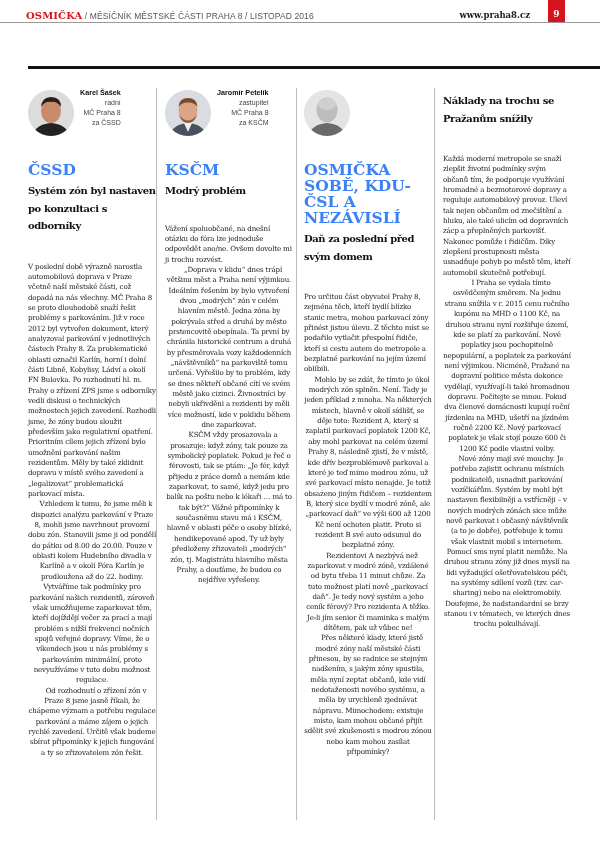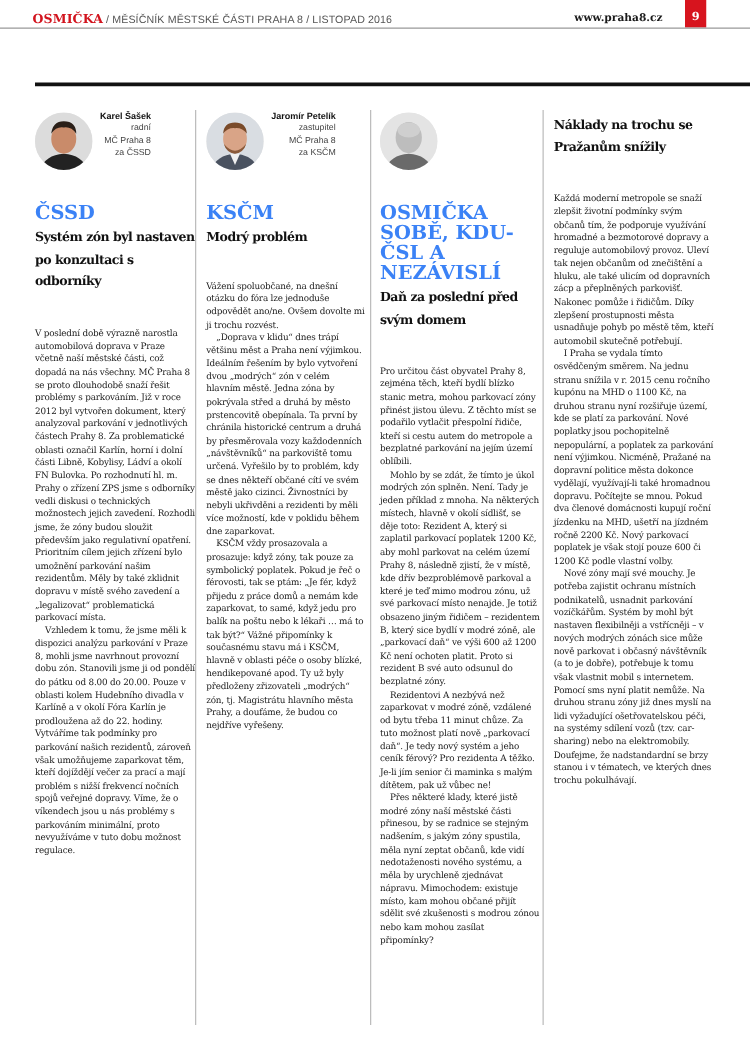--- a/index.html
+++ b/index.html
@@ -25,21 +25,21 @@
   .author { position: relative; height: 70px; text-align: right; }
   .avatar { position: absolute; left: 0; top: 2px; width: 46px; height: 46px; border-radius: 50%; overflow: hidden; background: #e9e9e9; }
   .avatar svg { width: 46px; height: 46px; display: block; }
   .author .meta { position: absolute; left: 52px; top: 0; font-family: "Liberation Sans", sans-serif; font-size: 7px; line-height: 10px; color: #444; }
   .author .meta .name { font-weight: bold; color: #111; font-size: 7.2px; }
 
   .party { font-family: "DejaVu Serif", serif; font-weight: bold; color: #3b82f6; font-size: 15.5px; line-height: 16px; margin-top: 4px; }
   .headline { font-family: "DejaVu Serif", serif; font-weight: bold; color: #111; font-size: 10px; line-height: 17.5px; margin-top: 4px; letter-spacing: -0.4px; }
   .body { margin-top: 27px; font-family: "DejaVu Serif", serif; font-size: 7.05px; line-height: 10.35px; color: #1a1a1a; text-align: left; letter-spacing: -0.15px; }
   .body p { text-indent: 0; }
-  .body p + p { text-indent: 8px; }
+  .body p + p { text-indent: 8px; text-align: center; }
   .col2 .body { margin-top: 24px; }
 </style>
 </head>
 <body>
 
 <div class="topbar">
   <div class="crumb"><span class="brand">OSMIČKA</span><span> / MĚSÍČNÍK MĚSTSKÉ ČÁSTI PRAHA 8 / LISTOPAD 2016</span></div>
   <div class="url">www.praha8.cz</div>
   <div class="pagenum">9</div>
   <div class="rule"></div>
@@ -66,20 +66,21 @@
       <div>radní</div>
       <div>MČ Praha 8</div>
       <div>za ČSSD</div>
     </div>
   </div>
   <div class="party">ČSSD</div>
   <div class="headline">Systém zón byl nastaven po konzultaci s odborníky</div>
   <div class="body">
     <p>V poslední době výrazně narostla automobilová doprava v Praze včetně naší městské části, což dopadá na nás všechny. MČ Praha 8 se proto dlouhodobě snaží řešit problémy s parkováním. Již v roce 2012 byl vytvořen dokument, který analyzoval parkování v jednotlivých částech Prahy 8. Za problematické oblasti označil Karlín, horní i dolní části Libně, Kobylisy, Ládví a okolí FN Bulovka. Po rozhodnutí hl. m. Prahy o zřízení ZPS jsme s odborníky vedli diskusi o technických možnostech jejich zavedení. Rozhodli jsme, že zóny budou sloužit především jako regulativní opatření. Prioritním cílem jejich zřízení bylo umožnění parkování našim rezidentům. Měly by také zklidnit dopravu v místě svého zavedení a „legalizovat“ problematická parkovací místa.</p>
     <p>Vzhledem k tomu, že jsme měli k dispozici analýzu parkování v Praze 8, mohli jsme navrhnout provozní dobu zón. Stanovili jsme ji od pondělí do pátku od 8.00 do 20.00. Pouze v oblasti kolem Hudebního divadla v Karlíně a v okolí Fóra Karlín je prodloužena až do 22. hodiny. Vytváříme tak podmínky pro parkování našich rezidentů, zároveň však umožňujeme zaparkovat těm, kteří dojíždějí večer za prací a mají problém s nižší frekvencí nočních spojů veřejné dopravy. Víme, že o víkendech jsou u nás problémy s parkováním minimální, proto nevyužíváme v tuto dobu možnost regulace.</p>
+    <p>Od rozhodnutí o zřízení zón v Praze 8 jsme jasně říkali, že chápeme význam a potřebu regulace parkování a máme zájem o jejich rychlé zavedení. Určitě však budeme sbírat připomínky k jejich fungování a ty se zřizovatelem zón řešit.</p>
   </div>
 </div>
 
 <div class="col col2">
   <div class="author">
     <div class="avatar">
       <svg viewBox="0 0 46 46">
         <rect width="46" height="46" fill="#d9dde2"></rect>
         <path d="M4 46 Q8 34 23 33 Q38 34 42 46 Z" fill="#4a5260"></path>
         <path d="M19 33 L23 42 L27 33 Z" fill="#f0f0f0"></path>

